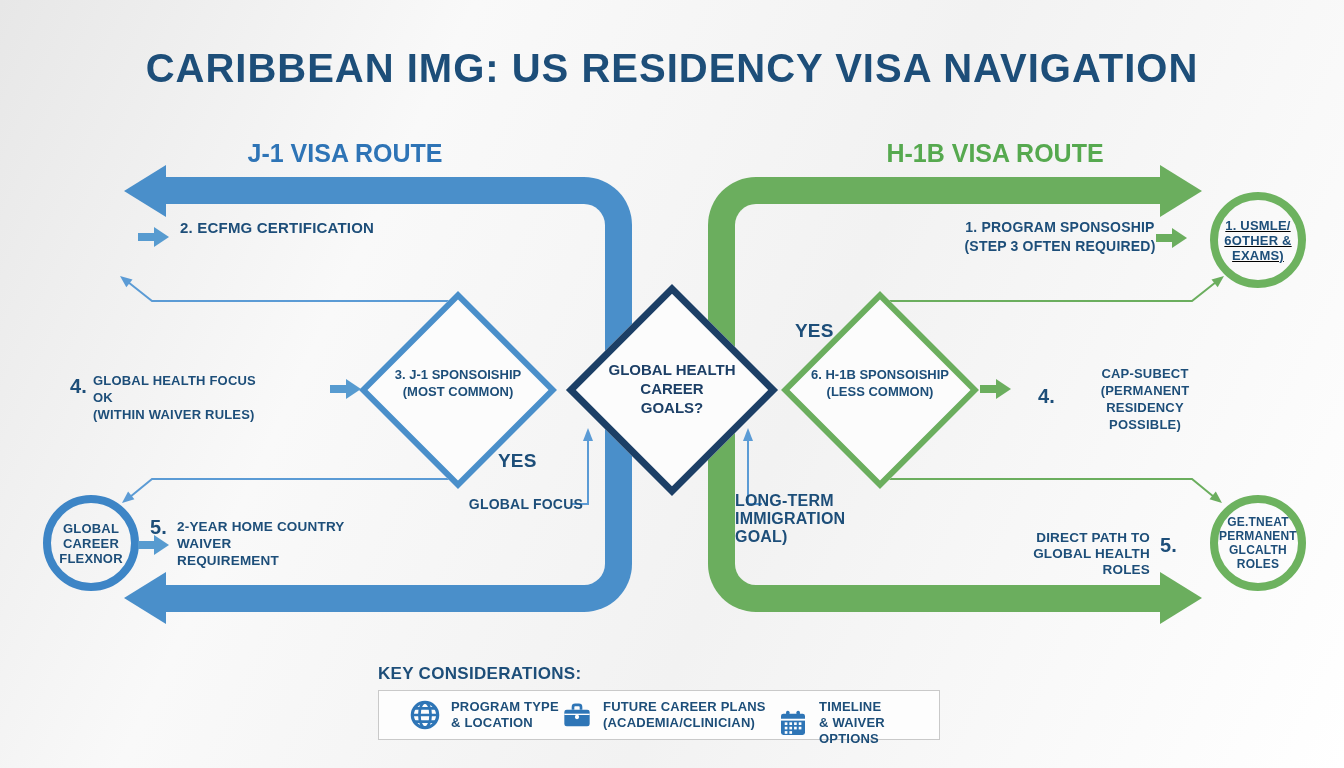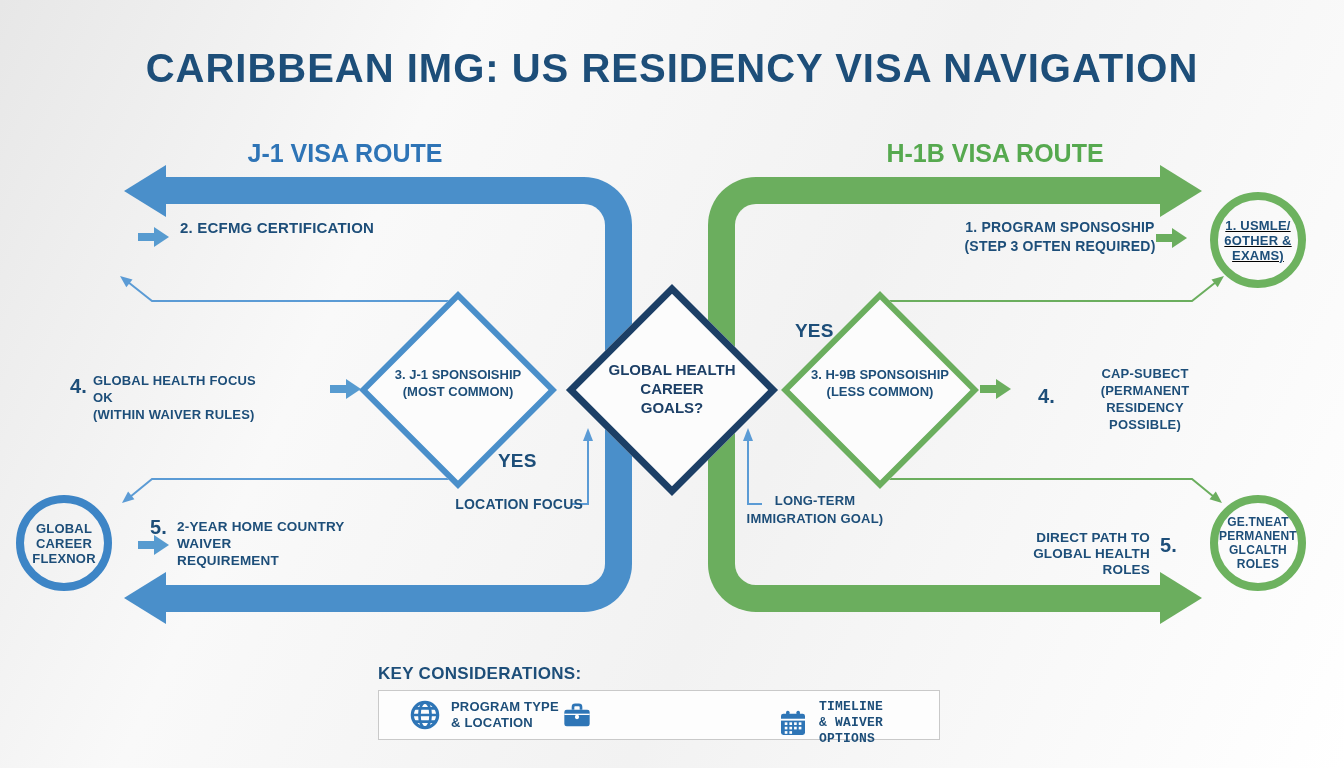--- a/index.html
+++ b/index.html
@@ -27,21 +27,21 @@
   #ah-green-bot{ left:1160px; top:572px; border-top:26px solid transparent; border-bottom:26px solid transparent; border-left:42px solid #6bae5e; }
 
   
   #connector-svg { left:0; top:0; z-index:2; pointer-events:none; }
 
   
   .circle { width:96px; height:96px; border-radius:50%; display:flex; align-items:center; justify-content:center;
             text-align:center; z-index:3; background:transparent; }
   .circle .ctext { font-weight:700; color:#1d4e79; font-size:13px; line-height:15px; letter-spacing:.2px; }
   #circ-tl { left:27px;  top:189px; border:8px solid #3d85c6; }
-  #circ-bl { left:16px;  top:495px; border:8px solid #3d85c6; }
+  #circ-bl { left:43px;  top:495px; border:8px solid #3d85c6; }
   #circ-tr { left:1210px; top:192px; border:8px solid #6db25f;text-decoration:underline; }
   #circ-br { left:1210px; top:495px; border:8px solid #6db25f; }
   #circ-br .ctext { font-size:12px; line-height:14px; }
 
   
   .diamond { transform:rotate(45deg); background:#fcfcfc; z-index:3; }
   #dia-left   { left:388px; top:320px; width:140px; height:140px; border:6px solid #4a8fca; }
   #dia-right  { left:810px; top:320px; width:140px; height:140px; border:6px solid #6bae5e; }
   #dia-center { left:597px; top:315px; width:150px; height:150px; border:7px solid #1c3f66; }
   .diatext { z-index:4; text-align:center; font-weight:700; color:#1d4e79; }
@@ -68,32 +68,32 @@
   .lines { z-index:4; font-weight:700; color:#1d4e79; letter-spacing:.2px; }
   #t-step2 { left:180px; top:219px; font-size:15px; }
   #t-step1R{ left:955px; top:218px; width:210px; text-align:center; font-size:14px; line-height:19px; }
   #t-step4L-num { left:70px;  top:375px; font-size:20px; }
   #t-step4L { left:93px;  top:372px; width:180px; text-align:left; font-size:13px; line-height:17px; }
   #t-step4R-num { left:1038px; top:385px; font-size:20px; }
   #t-step4R { left:1060px; top:365px; width:170px; text-align:center; font-size:13px; line-height:17px; }
   #t-yesL { left:498px; top:450px; font-size:19px; }
   #t-yesR { left:795px; top:320px; font-size:19px; }
   #t-primary  { left:448px; top:496px; width:135px; text-align:right; font-size:14px; }
-  #t-longterm { left:735px; top:492px; width:160px; text-align:center; font-size:13px; line-height:18px; }
+  #t-longterm { left:735px; top:492px; width:160px; text-align:left; font-size:16px; line-height:18px; }
   #t-step5L-num { left:150px; top:516px; font-size:20px; }
   #t-step5L { left:177px; top:518px; width:200px; font-size:13.5px; line-height:17px; }
   #t-step5R { left:985px; top:530px; width:165px; text-align:right; font-size:13.5px; line-height:16px; }
   #t-step5R-num { left:1160px; top:534px; font-size:20px; }
 
   
   #kc-header { left:378px; top:664px; font-size:17px; font-weight:800; color:#1d4e79; letter-spacing:.3px; }
   #kc-box { left:378px; top:690px; width:562px; height:50px; background:#fdfdfd;
             border:1.5px solid #c9c9c9; z-index:4; }
   .kc-item { position:absolute; top:8px; display:flex; align-items:center; gap:10px; }
-  #kc-item-0 { left:30px; } #kc-item-1 { left:182px; } #kc-item-2 { left:398px;font-family:Liberation Mono, monospace; }
+  #kc-item-0 { left:30px; } #kc-item-1 { left:182px; } #kc-item-2 { left:398px; }
   .kc-icon { width:32px; height:32px; flex:0 0 32px; }
   .kc-lines { font-weight:700; color:#1d4e79; font-size:13px; line-height:16px; letter-spacing:.2px; }
 </style>
 </head>
 <body>
 
 <div id="canvas">
 
   <div class="abs" id="title">CARIBBEAN IMG: US RESIDENCY VISA NAVIGATION</div>
   <div class="abs" id="hdr-j1">J-1 VISA ROUTE</div>
@@ -158,21 +158,21 @@
   <div class="abs diatext" id="dia-left-text">
     <div>3. J-1 SPONSOISHIP</div>
     <div>(MOST COMMON)</div>
   </div>
   <div class="abs diatext" id="dia-center-text">
     <div>GLOBAL HEALTH</div>
     <div>CAREER</div>
     <div>GOALS?</div>
   </div>
   <div class="abs diatext" id="dia-right-text">
-    <div>3. H-9B SPONSOISHIP</div>
+    <div>6. H-1B SPONSOISHIP</div>
     <div>(LESS COMMON)</div>
   </div>
 
   <div class="abs sarrow blue" id="sa-ecfmg">
       <div class="shaft"></div>
       <div class="head"></div>
     </div>
   <div class="abs sarrow blue" id="sa-dleft">
       <div class="shaft"></div>
       <div class="head"></div>
@@ -206,21 +206,21 @@
   <div class="abs lines" id="t-step4R-num">4.</div>
   <div class="abs lines" id="t-step4R">
     <div>CAP-SUBECT</div>
     <div>(PERMANENT RESIDENCY</div>
     <div>POSSIBLE)</div>
   </div>
 
   <div class="abs lines" id="t-yesL">YES</div>
   <div class="abs lines" id="t-yesR">YES</div>
 
-  <div class="abs lines" id="t-primary">LOCATION FOCUS</div>
+  <div class="abs lines" id="t-primary">GLOBAL FOCUS</div>
   <div class="abs lines" id="t-longterm">
     <div>LONG-TERM</div>
     <div>IMMIGRATION GOAL)</div>
   </div>
 
   <div class="abs lines" id="t-step5L-num">5.</div>
   <div class="abs lines" id="t-step5L">
     <div>2-YEAR HOME COUNTRY</div>
     <div>WAIVER</div>
     <div>REQUIREMENT</div>
@@ -247,20 +247,24 @@
       </div>
     </div>
 
     <div class="kc-item" id="kc-item-1">
       <svg class="kc-icon" viewBox="0 0 24 24">
         <rect x="2.5" y="8" width="19" height="12.5" rx="1.8" fill="#2e75b6"></rect>
         <path d="M9 8V6c0-.9.7-1.6 1.6-1.6h2.8c.9 0 1.6.7 1.6 1.6v2" fill="none" stroke="#2e75b6" stroke-width="2"></path>
         <circle cx="12" cy="13.5" r="1.6" fill="#ffffff"></circle>
         <path d="M2.5 11.5h19" stroke="#ffffff" stroke-width="1"></path>
       </svg>
+      <div class="kc-lines">
+        <div>FUTURE CAREER PLANS</div>
+        <div>(ACADEMIA/CLINICIAN)</div>
+      </div>
     </div>
 
     <div class="kc-item" id="kc-item-2">
       <svg class="kc-icon" viewBox="0 0 24 24">
         <rect x="3" y="5" width="18" height="16" rx="1.8" fill="#2e75b6"></rect>
         <rect x="6.8" y="2.8" width="2.6" height="4.4" rx="1.2" fill="#2e75b6"></rect>
         <rect x="14.6" y="2.8" width="2.6" height="4.4" rx="1.2" fill="#2e75b6"></rect>
         <path d="M3 9.5h18" stroke="#ffffff" stroke-width="1.4"></path>
         <g fill="#ffffff">
           <rect x="5.8" y="11.5" width="2" height="2"></rect>

